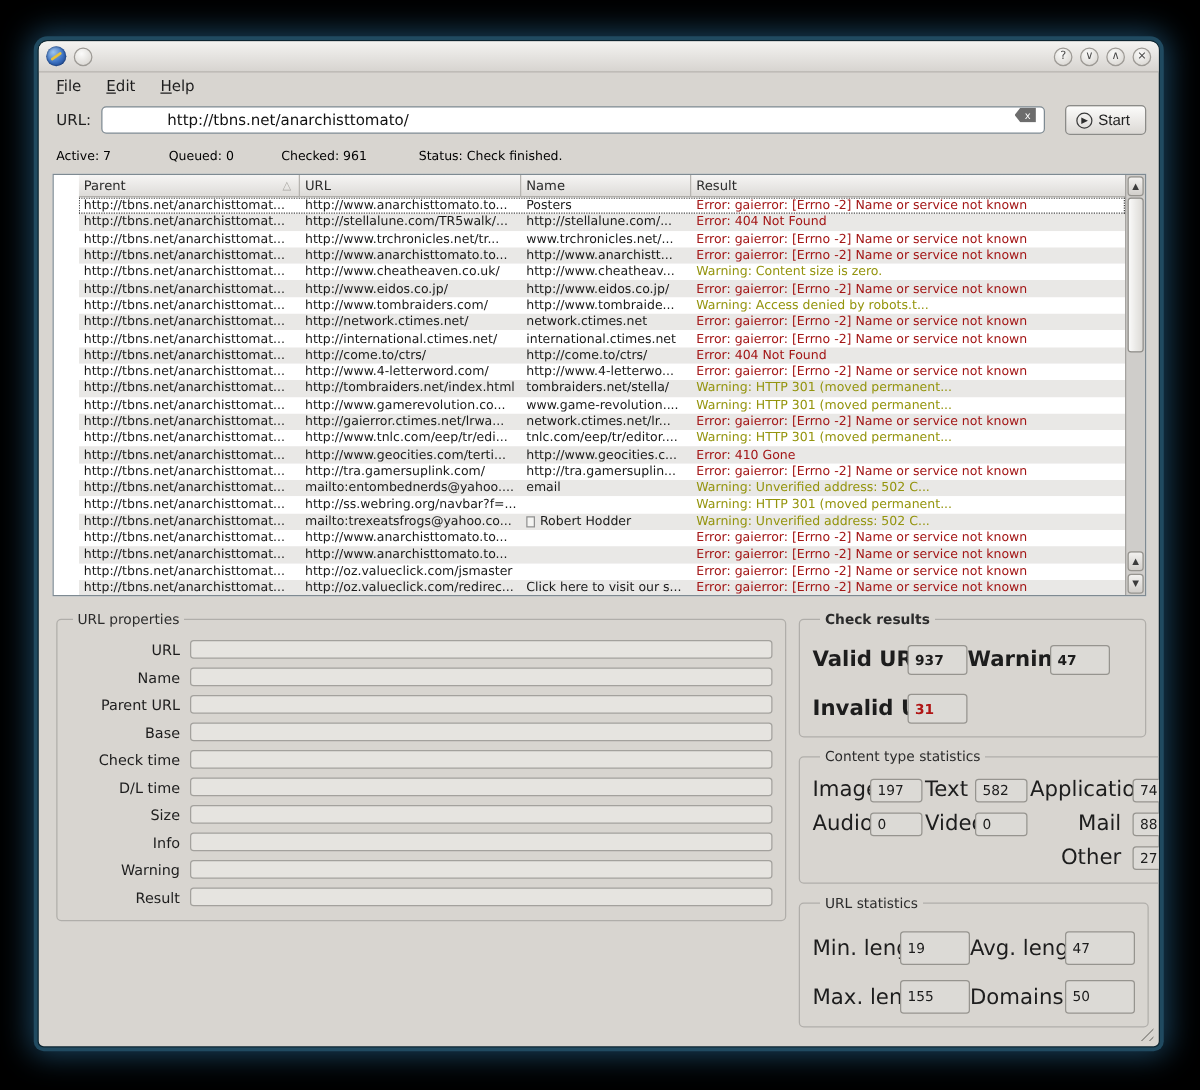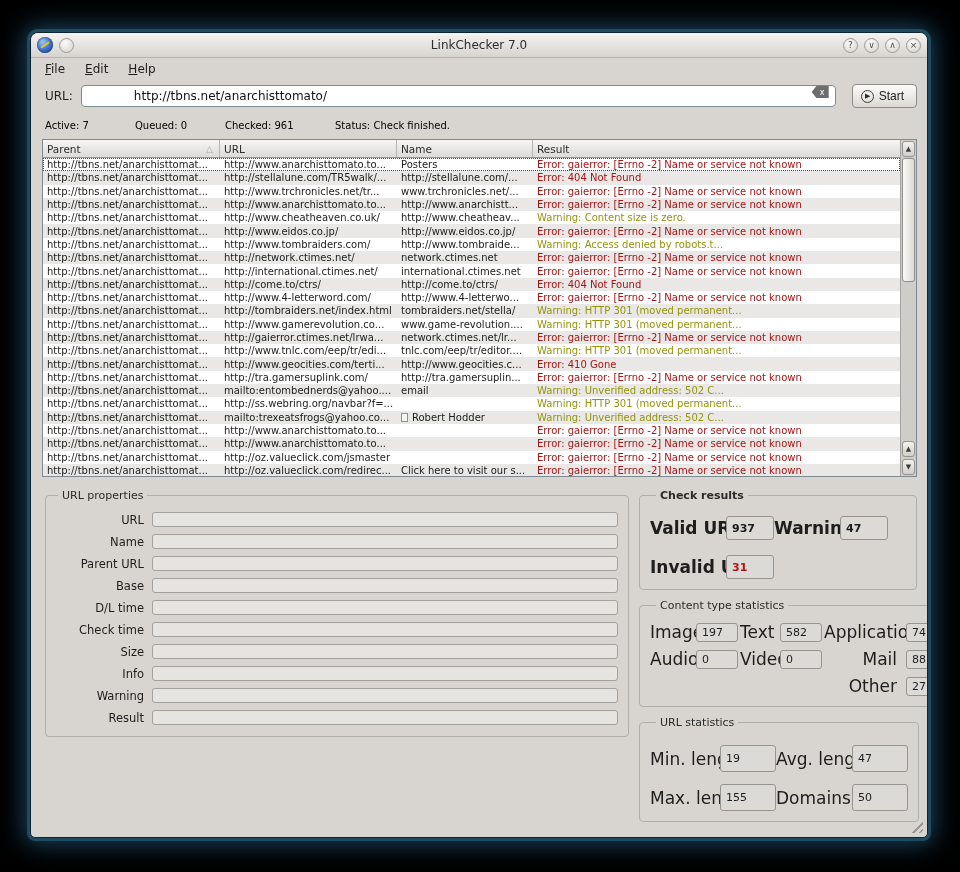--- a/index.html
+++ b/index.html
@@ -52,21 +52,21 @@
                display:flex; align-items:center; justify-content:center;
                font-size:7px; color:#2e2e2e; padding-left:1px; }
 
   
   .status-row { display:flex; padding:8px 14px 6px; font-size:10px; color:#000000; flex:none; }
   .status-row .s1{width:90px;} .status-row .s2{width:90px;} .status-row .s3{width:110px;}
 
   
   .table-wrap { margin:2px 10px 0 11px; height:338px; border:1px solid #7e8a92;
                 background:#fff; display:flex; flex:none; }
-  .table-main { flex:1; display:flex; flex-direction:column; overflow:hidden; }
+  .table-main { flex:1; display:flex; flex-direction:column; overflow:hidden;margin-left:20px; }
   .thead { display:flex; height:18px; background:linear-gradient(#f6f5f4,#dddbd8);
            border-bottom:1px solid #9a9893; flex:none; }
   .th { font-size:10.5px; color:#2b2b2b; padding:2px 4px; border-right:1px solid #b6b4b0;
         display:flex; align-items:center; overflow:hidden; white-space:nowrap; }
   .th:last-child { border-right:none; }
   .c-parent{width:177px; flex:none;} .c-url{width:177px; flex:none;}
   .c-name{width:136px; flex:none;} .c-result{flex:1;}
   .sort-glyph { margin-left:auto; font-size:9px; color:#a9a7a2; padding-right:2px; }
   .tbody { flex:1; overflow:hidden; }
   .trow { display:flex; height:13.3px; background:#fff; }
@@ -119,21 +119,20 @@
   .resize-grip { position:absolute; right:4px; bottom:4px; width:14px; height:14px;
       background:repeating-linear-gradient(135deg, transparent 0 3px, #9a9893 3px 4.5px);
       clip-path:polygon(100% 0,100% 100%,0 100%); }
 </style>
 </head>
 <body>
 
 <div class="window">
 
   <div class="titlebar">
-    <div class="title-text">LinkChecker 7.0</div>
     <div class="app-icon"></div>
     <div class="tb-round"></div>
     <div class="tb-right">
       <div class="tb-round">?</div>
       <div class="tb-round">∨</div>
       <div class="tb-round">∧</div>
       <div class="tb-round">×</div>
     </div>
   </div>
 
@@ -543,25 +542,25 @@
           </div>
           <div class="prop-row">
             <label>Parent URL</label>
             <input type="text" style="">
           </div>
           <div class="prop-row">
             <label>Base</label>
             <input type="text" style="">
           </div>
           <div class="prop-row">
+            <label>Check time</label>
+            <input type="text" style="">
+          </div>
+          <div class="prop-row">
             <label>D/L time</label>
-            <input type="text" style="">
-          </div>
-          <div class="prop-row">
-            <label>Check time</label>
             <input type="text" style="">
           </div>
           <div class="prop-row">
             <label>Size</label>
             <input type="text" style="">
           </div>
           <div class="prop-row">
             <label>Info</label>
             <input type="text" style="">
           </div>

